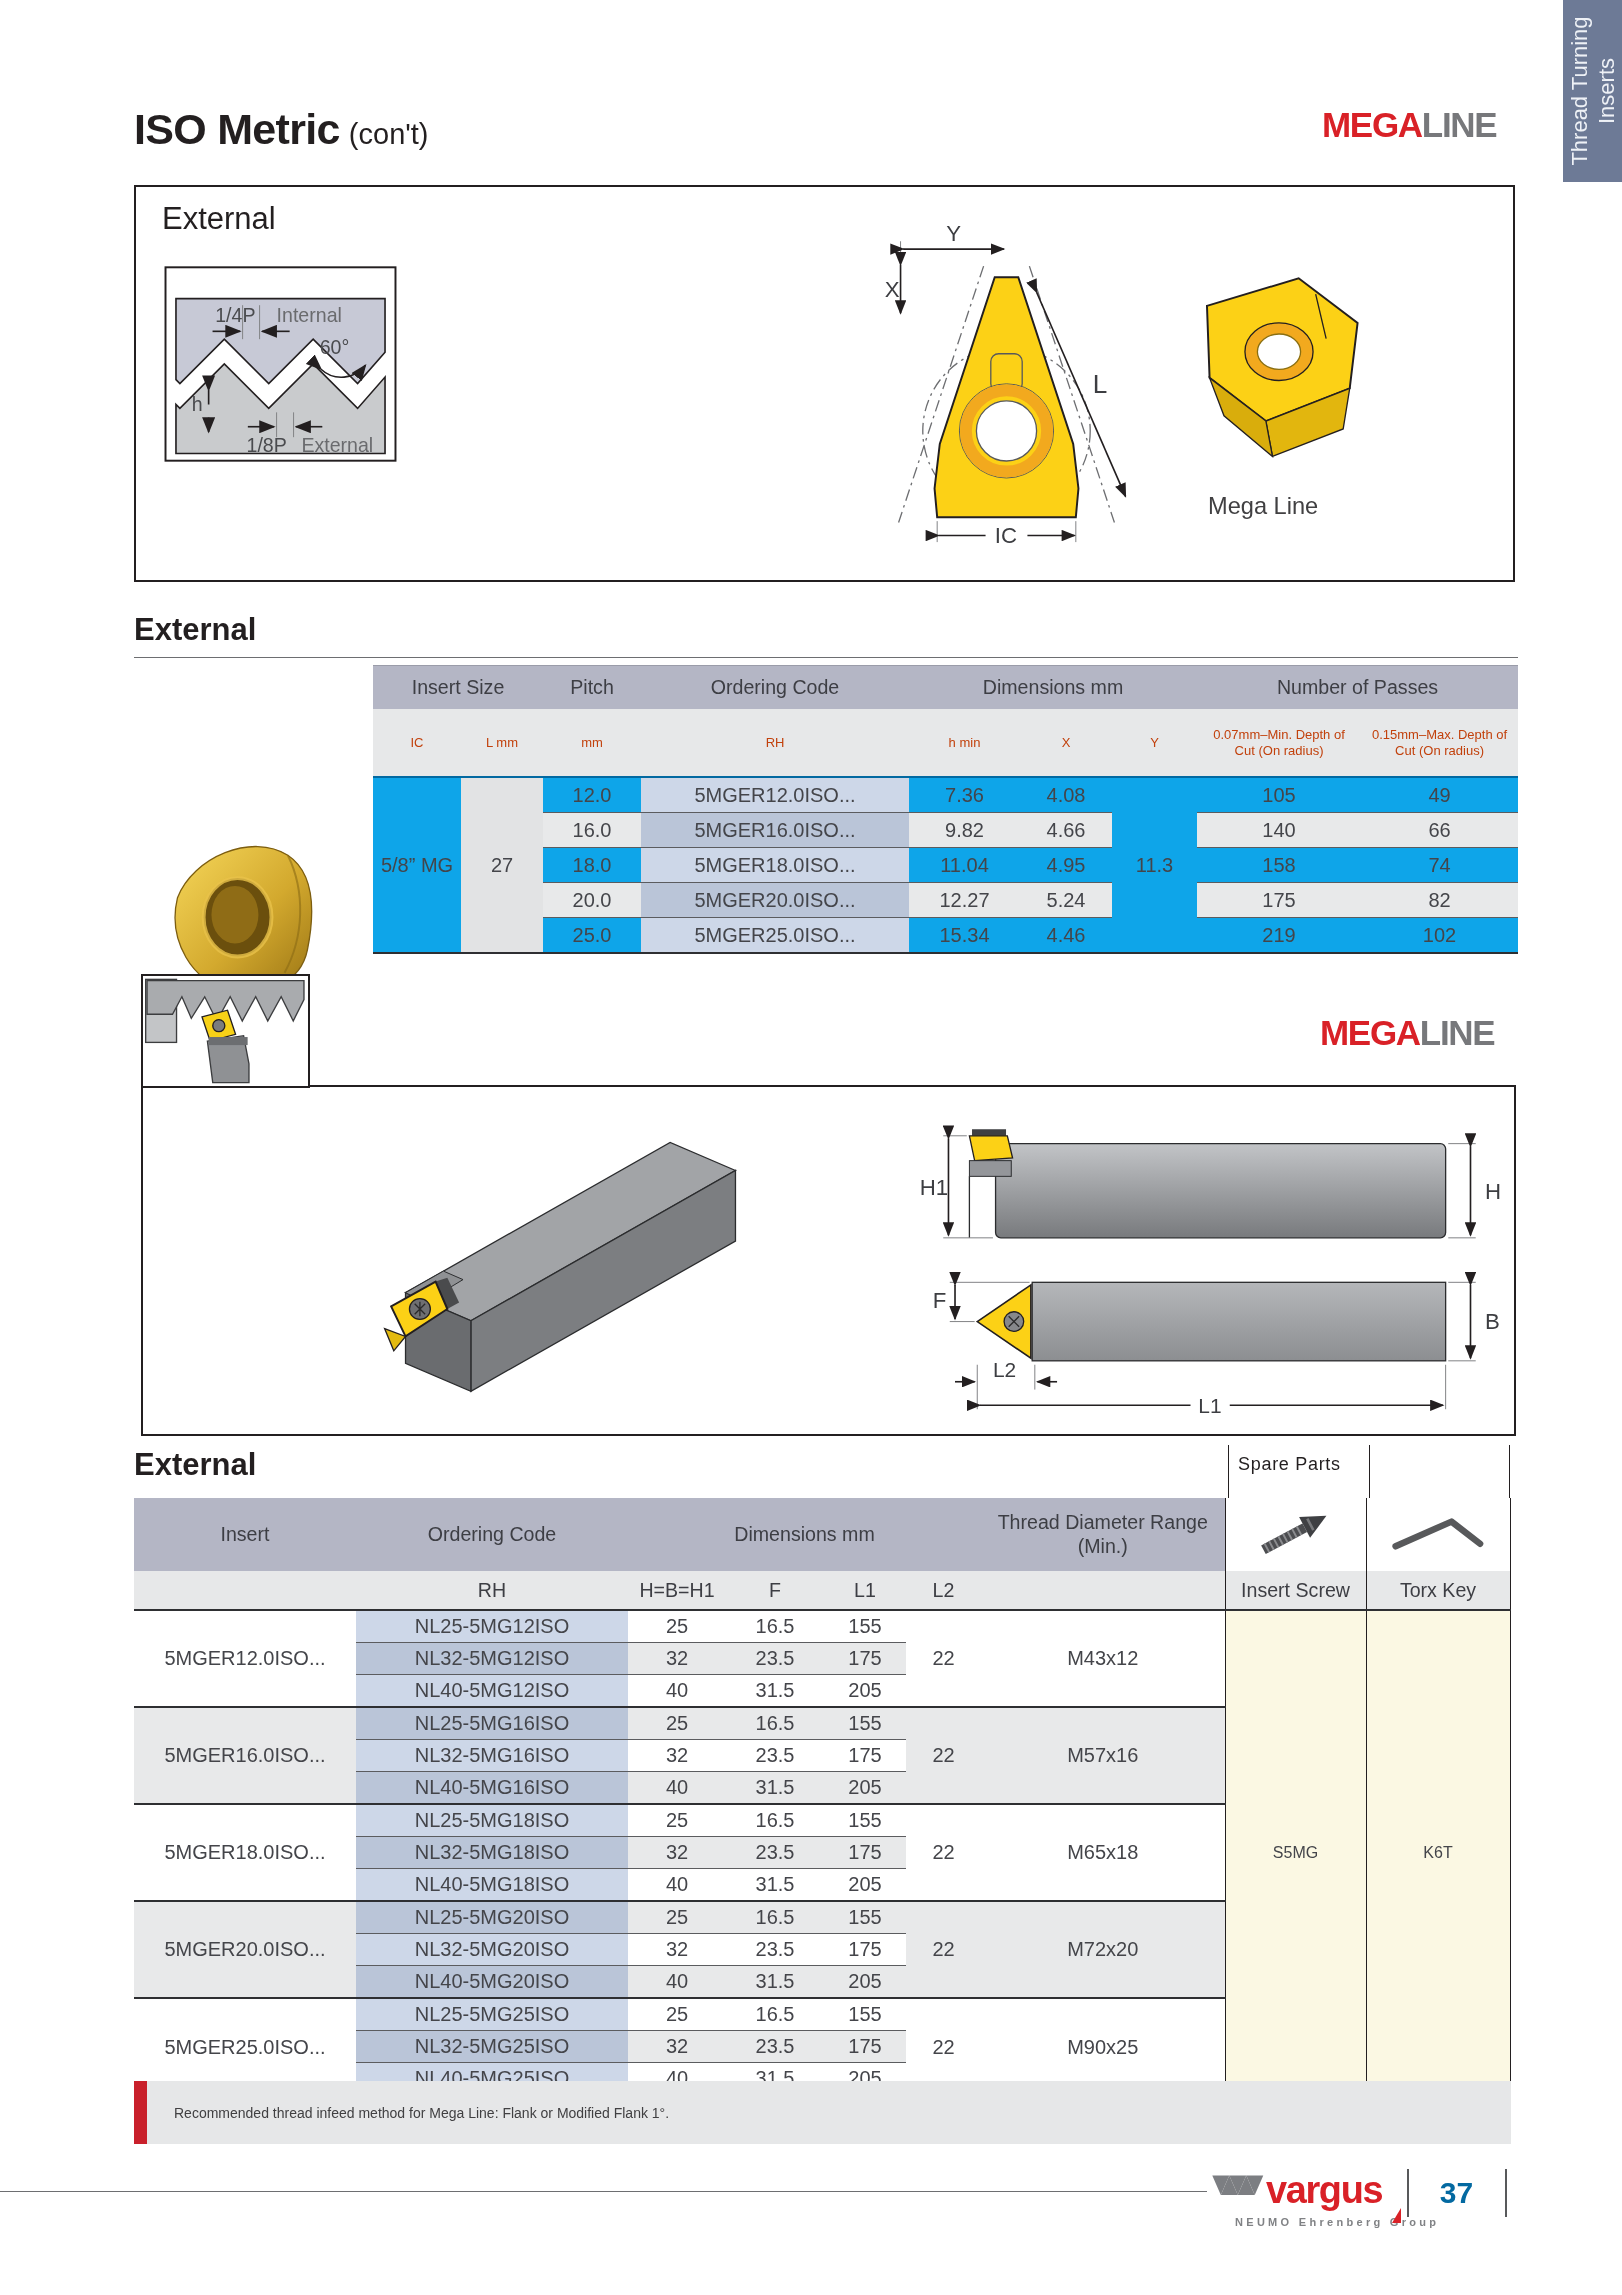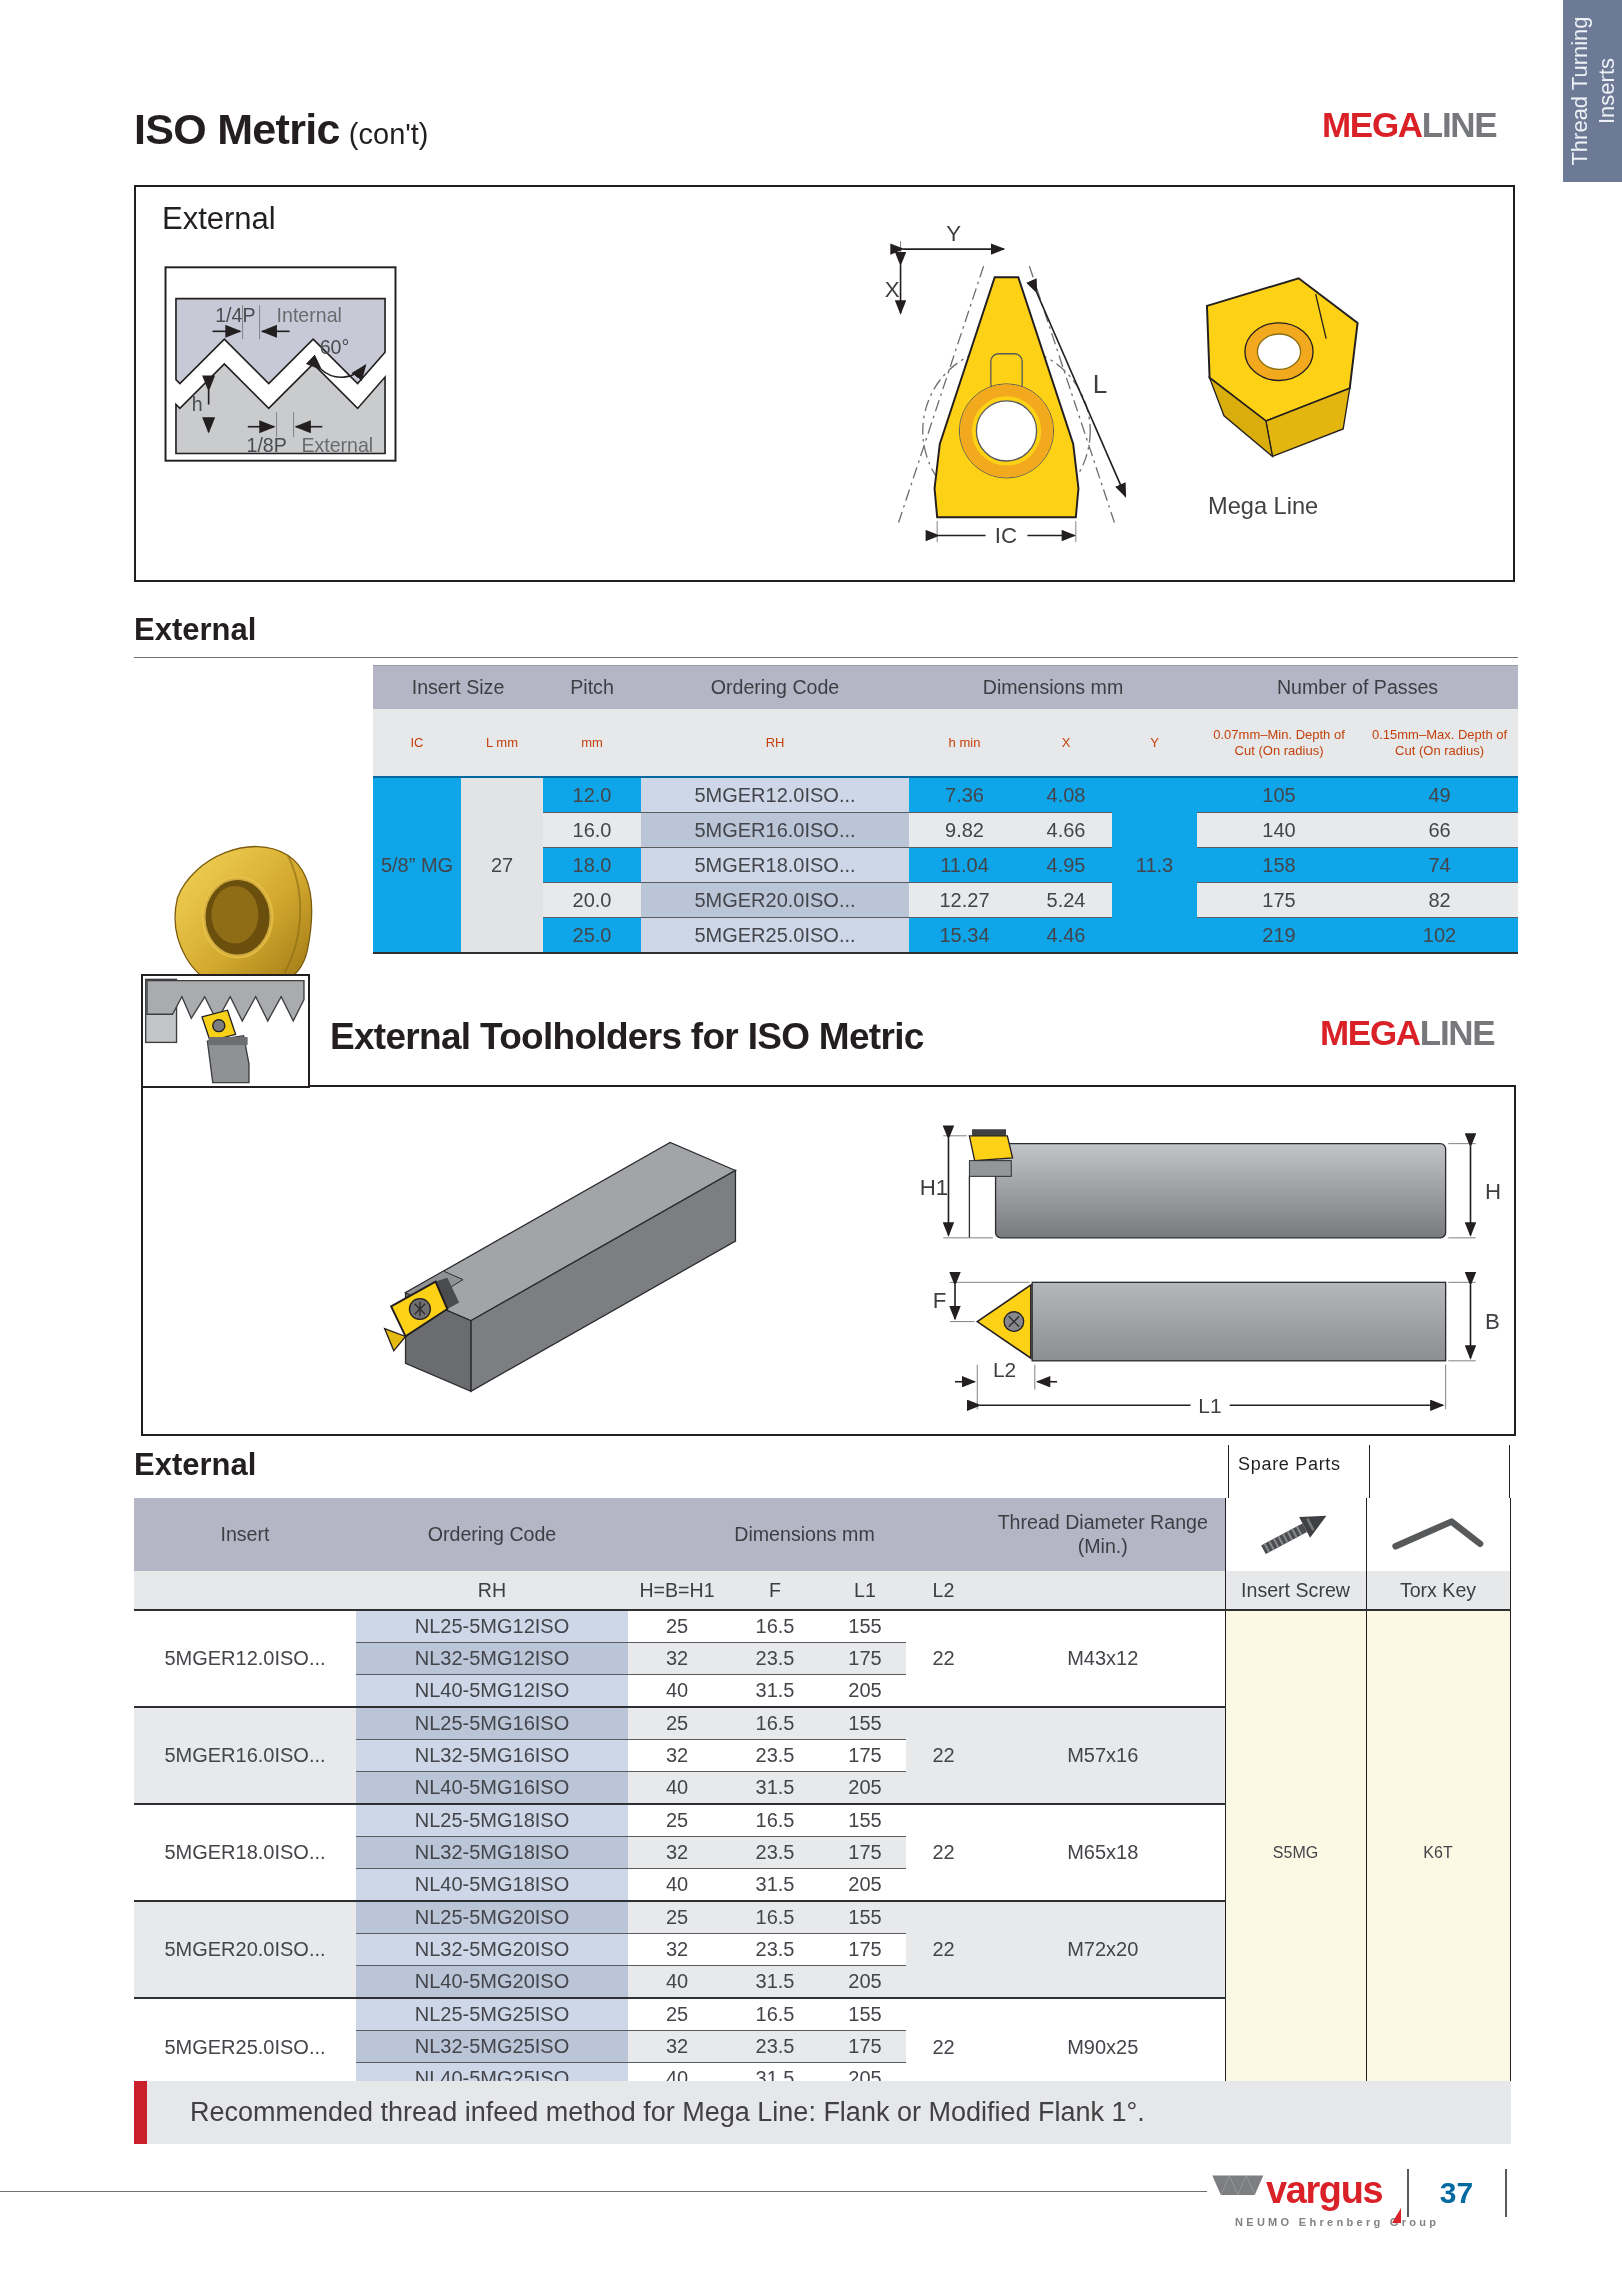--- a/index.html
+++ b/index.html
@@ -68,21 +68,21 @@
 
   
   .box2{position:absolute;left:141px;top:1085px;width:1371px;height:347px;border:2px solid #231f20;background:#fff;}
   .th-title{position:absolute;left:330px;top:1016px;font-size:37px;font-weight:700;letter-spacing:-0.7px;}
   .miniphoto{position:absolute;left:141px;top:974px;width:165px;height:110px;border:2px solid #231f20;background:#fff;z-index:3;}
 
   
   .note{position:absolute;left:134px;top:2081px;width:1377px;height:63px;display:flex;}
   .note-bar{width:13px;background:#c9202b;}
   .note-body{flex:1;background:#e6e7e8;display:flex;align-items:center;}
-  .note-text{font-size:27px;color:#414042;padding-left:43px;}
+  .note-text{font-size:14px;color:#414042;padding-left:27px;}
 
   
   .foot-line{position:absolute;left:0;top:2191px;width:1207px;height:1.3px;background:#6d6e71;}
   .foot-bar{position:absolute;width:2px;height:48px;background:#58595b;top:2169px;}
   .page-num{position:absolute;left:1410px;top:2176px;width:93px;text-align:center;font-size:30px;font-weight:700;color:#0369a1;}
   .vargus-sub{position:absolute;left:1235px;top:2216px;font-size:11px;letter-spacing:3.3px;color:#808285;font-weight:700;}
   .vargus-dot{position:absolute;left:1392px;top:2208px;width:0;height:0;
               border-left:9.2px solid transparent;border-bottom:15.7px solid #d92127;}
 
   
@@ -283,21 +283,20 @@
 
   <svg class="miniphoto" viewBox="0 0 246 162">
     <rect x="4" y="4" width="46" height="94" fill="#c3c5c7" stroke="#3c3d3f" stroke-width="2"></rect>
     <path d="M6,6 H240 V34 L224,66 L206,30 L186,66 L168,30 L148,66 L130,30 L110,66 L92,30 L72,62 L58,30 L44,56 L6,56 Z" fill="#a9abae" stroke="#3c3d3f" stroke-width="2"></path>
     <polygon points="88,60 126,50 138,86 100,96" fill="#f7d117" stroke="#231f20" stroke-width="2"></polygon>
     <circle cx="113" cy="73" r="9" fill="#7a7c7e" stroke="#231f20" stroke-width="2"></circle>
     <path d="M96,96 L150,88 L158,130 L158,158 L104,158 Z" fill="#8f9194" stroke="#3c3d3f" stroke-width="2"></path>
     <rect x="98" y="90" width="58" height="12" fill="#6c6e71"></rect>
   </svg>
 
-  <div class="th-title">External Toolholders for ISO Metric</div>
   <div class="megaline" id="logo2">
     <span class="mega">MEGA</span><span class="line">LINE</span>
   </div>
 
   <div class="box2">
 
     <svg class="abs" style="left:164px;top:26px;" width="478" height="294" viewBox="0 0 730 450">
       <polygon points="150,275 555,45 655,88 250,318" fill="#a2a4a7" stroke="#2b2c2e" stroke-width="2"></polygon>
       <polygon points="250,318 655,88 655,196 250,426" fill="#7c7e81" stroke="#2b2c2e" stroke-width="2"></polygon>
       <polygon points="150,275 250,318 250,426 150,383" fill="#6a6c6f" stroke="#2b2c2e" stroke-width="2"></polygon>

